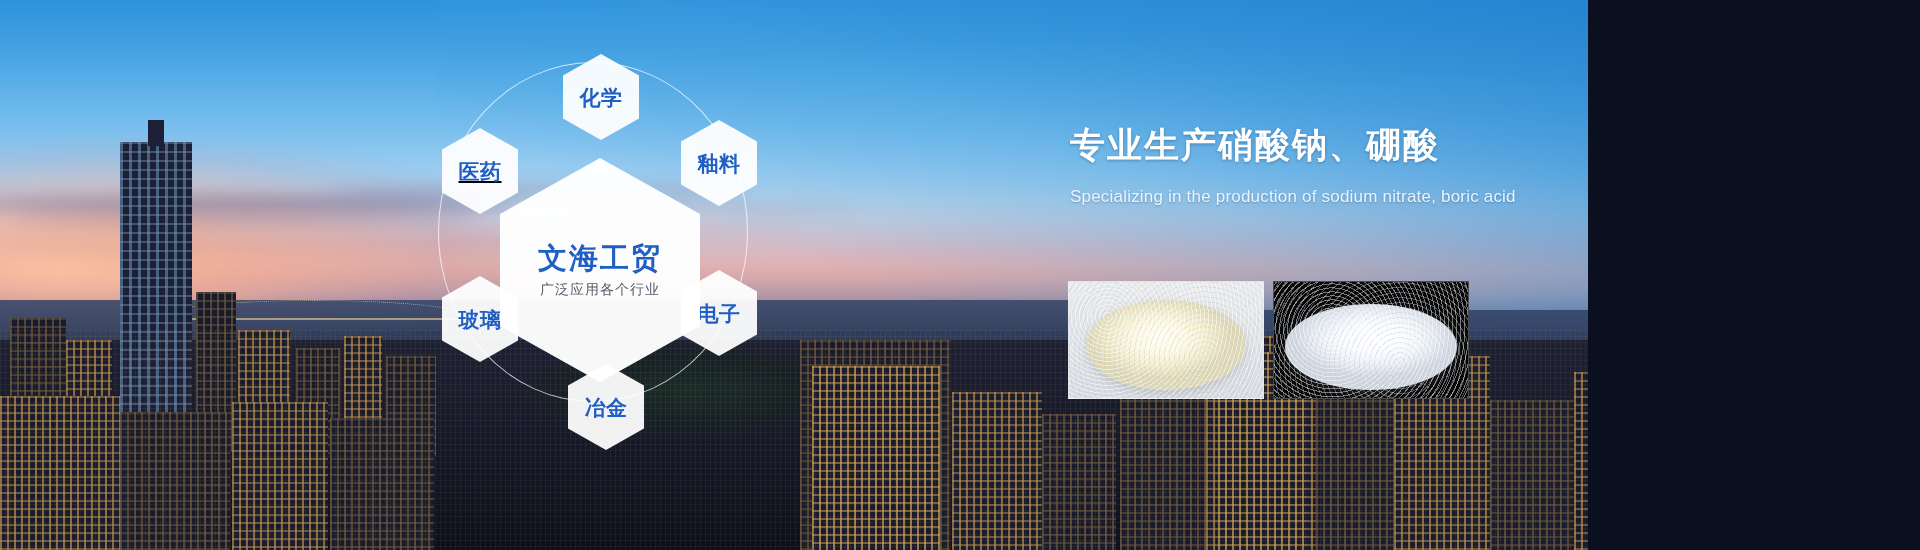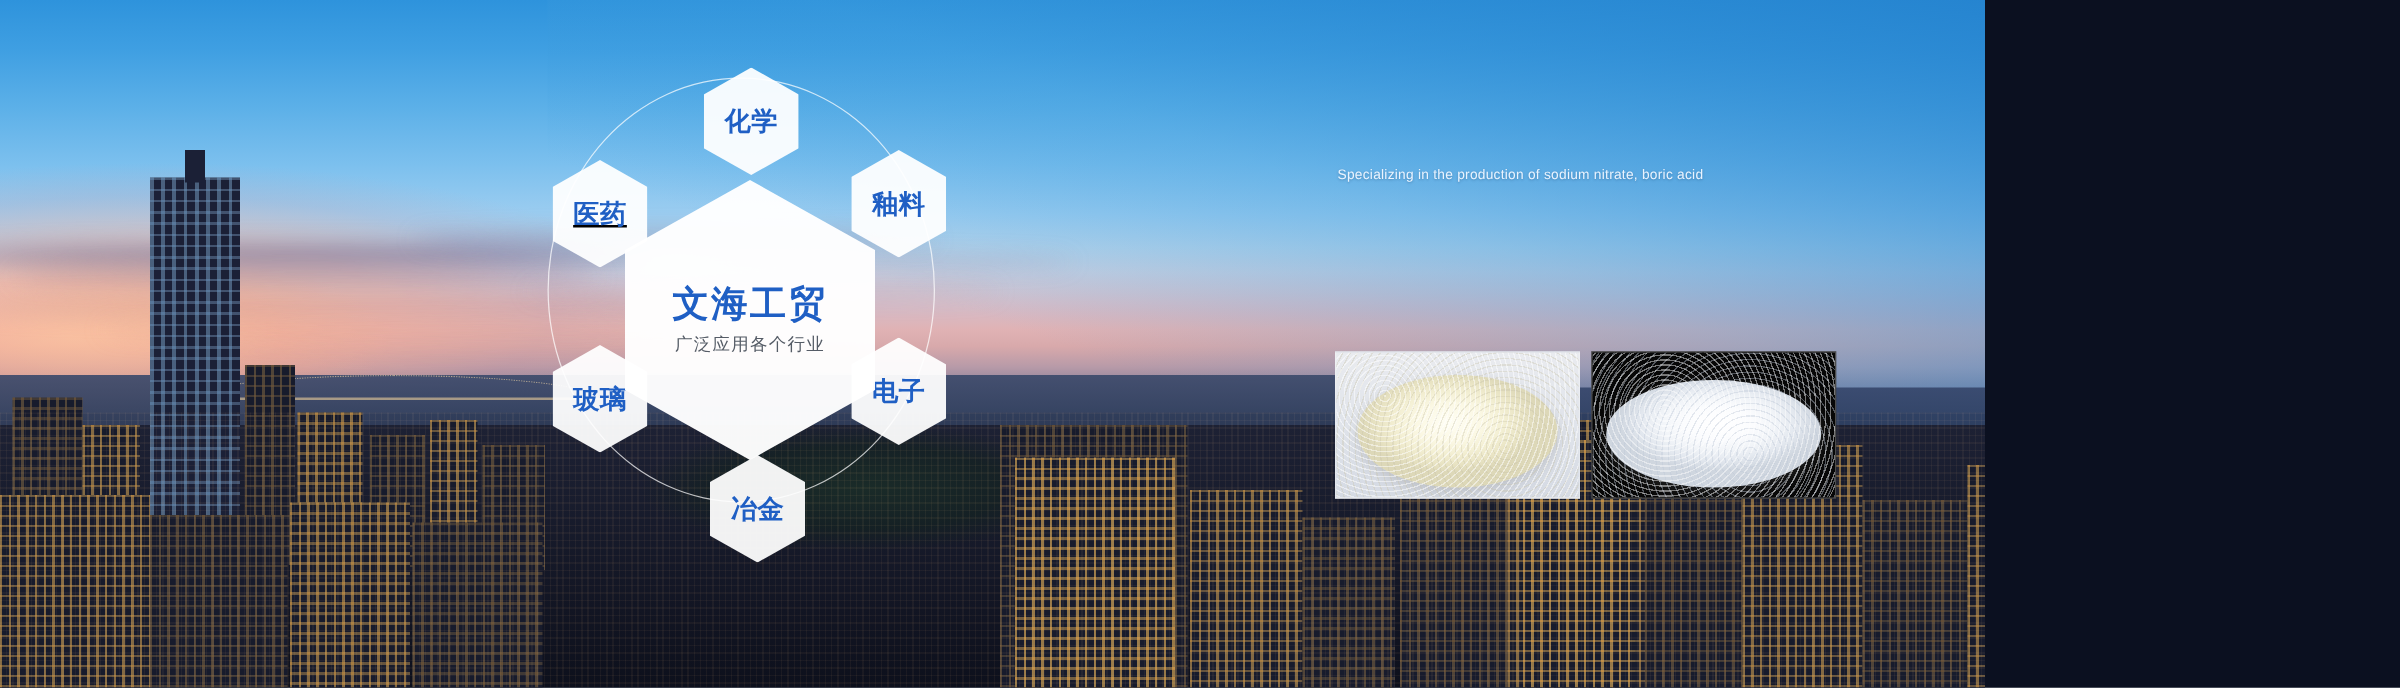--- a/index.html
+++ b/index.html
@@ -176,21 +176,21 @@
   }
 
   .hex-top   { left:143px; top:32px; }
   .hex-ur    { left:261px; top:98px; }
   .hex-ul    { left:22px;  top:106px;text-decoration:underline; }
   .hex-ll    { left:22px;  top:254px; }
   .hex-lr    { left:261px; top:248px; }
   .hex-bot   { left:148px; top:342px; }
 
   .hex-center {
-    position:absolute; left:80px; top:122px;
+    position:absolute; left:80px; top:136px;
     width:200px; height:224px;
     background:rgba(255,255,255,.97);
     -webkit-clip-path:polygon(50% 0%,100% 25%,100% 75%,50% 100%,0% 75%,0% 25%);
     clip-path:polygon(50% 0%,100% 25%,100% 75%,50% 100%,0% 75%,0% 25%);
     display:flex; flex-direction:column;
     align-items:center; justify-content:center; gap:9px;
   }
   .hex-center .brand {
     color:#1f5fc4; font-size:29px; font-weight:bold; letter-spacing:2px; line-height:1;
   }
@@ -199,22 +199,22 @@
   }
 
   
   .copy { position:absolute; left:1070px; top:125px; width:780px; }
   .copy .headline {
     color:#ffffff; font-size:35px; font-weight:bold;
     letter-spacing:2px; line-height:1.15;
     text-shadow:0 1px 3px rgba(10,40,80,.35);
   }
   .copy .sub-en {
-    margin-top:9px;
-    color:#eaf4ff; font-size:11px; letter-spacing:.2px; line-height:1.2;
+    margin-top:22px;
+    color:#eaf4ff; font-size:17px; letter-spacing:.2px; line-height:1.2;
     text-shadow:0 1px 2px rgba(10,40,80,.3);
   }
   .copy .tagline {
     margin-top:24px;
     color:#f2f8ff; font-size:18px; letter-spacing:4px; line-height:1.2;
     font-family:"Liberation Serif","DejaVu Serif",serif;
     text-shadow:0 1px 2px rgba(10,40,80,.3);
   }
 
   
@@ -341,20 +341,21 @@
       <span>电子</span>
     </div>
 
     <div class="hex-center">
       <div class="brand">文海工贸</div>
       <div class="brand-sub">广泛应用各个行业</div>
     </div>
   </div>
 
   <div class="copy">
+    <div class="headline">专业生产硝酸钠、硼酸</div>
     <div class="sub-en">Specializing in the production of sodium nitrate, boric acid</div>
   </div>
 
   <div class="photos">
     <div class="photo photo-a">
       <div class="pile"></div>
       <div class="grain"></div>
     </div>
     <div class="photo photo-b">
       <div class="pile"></div>

